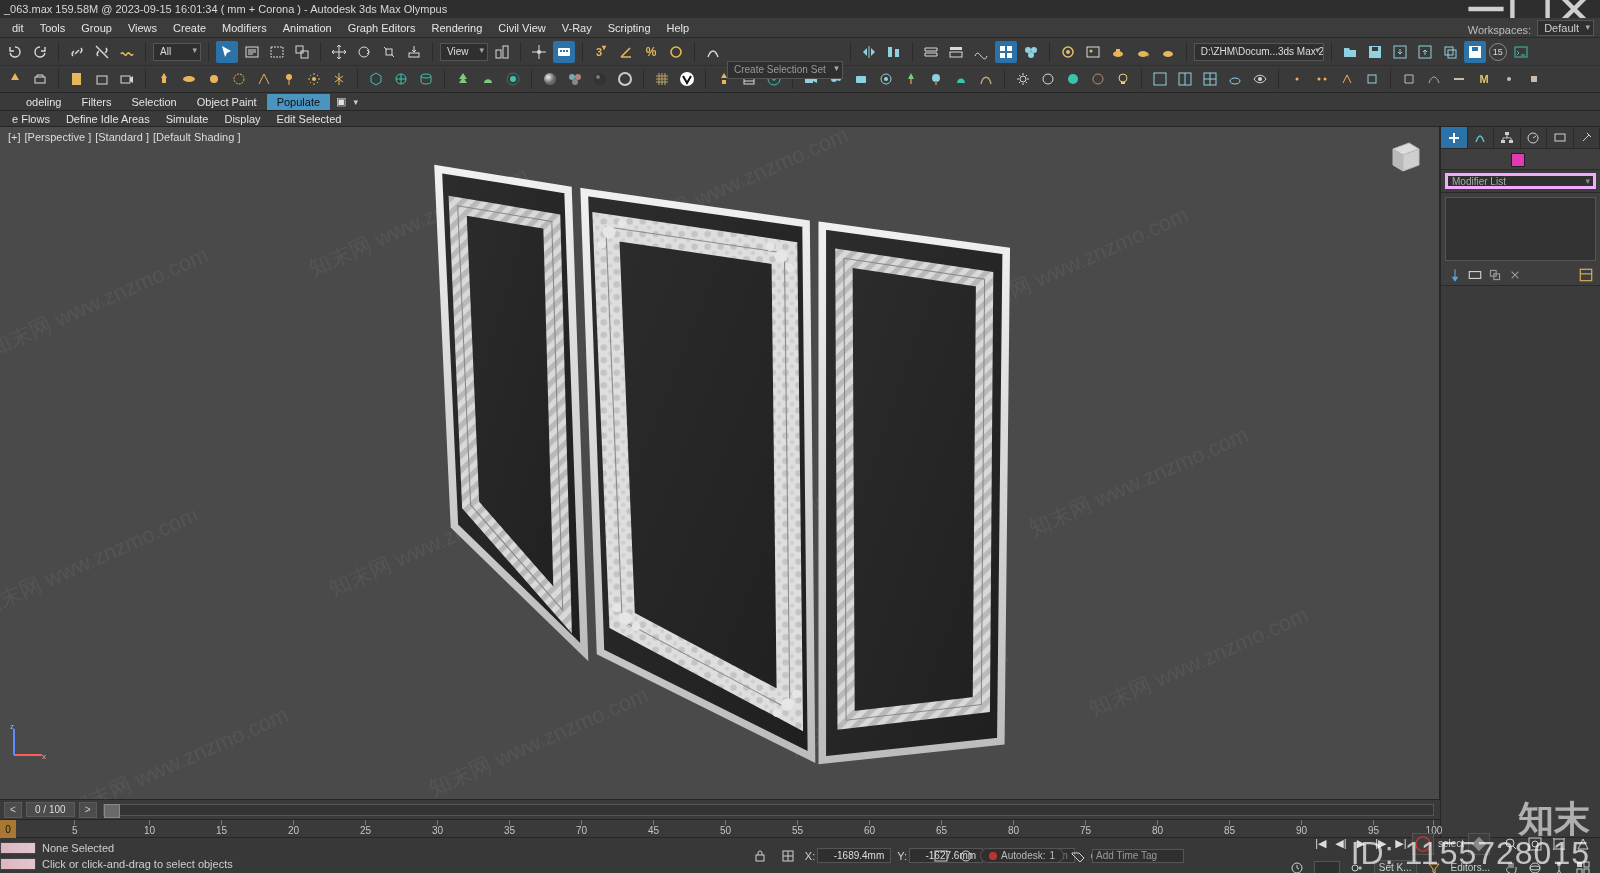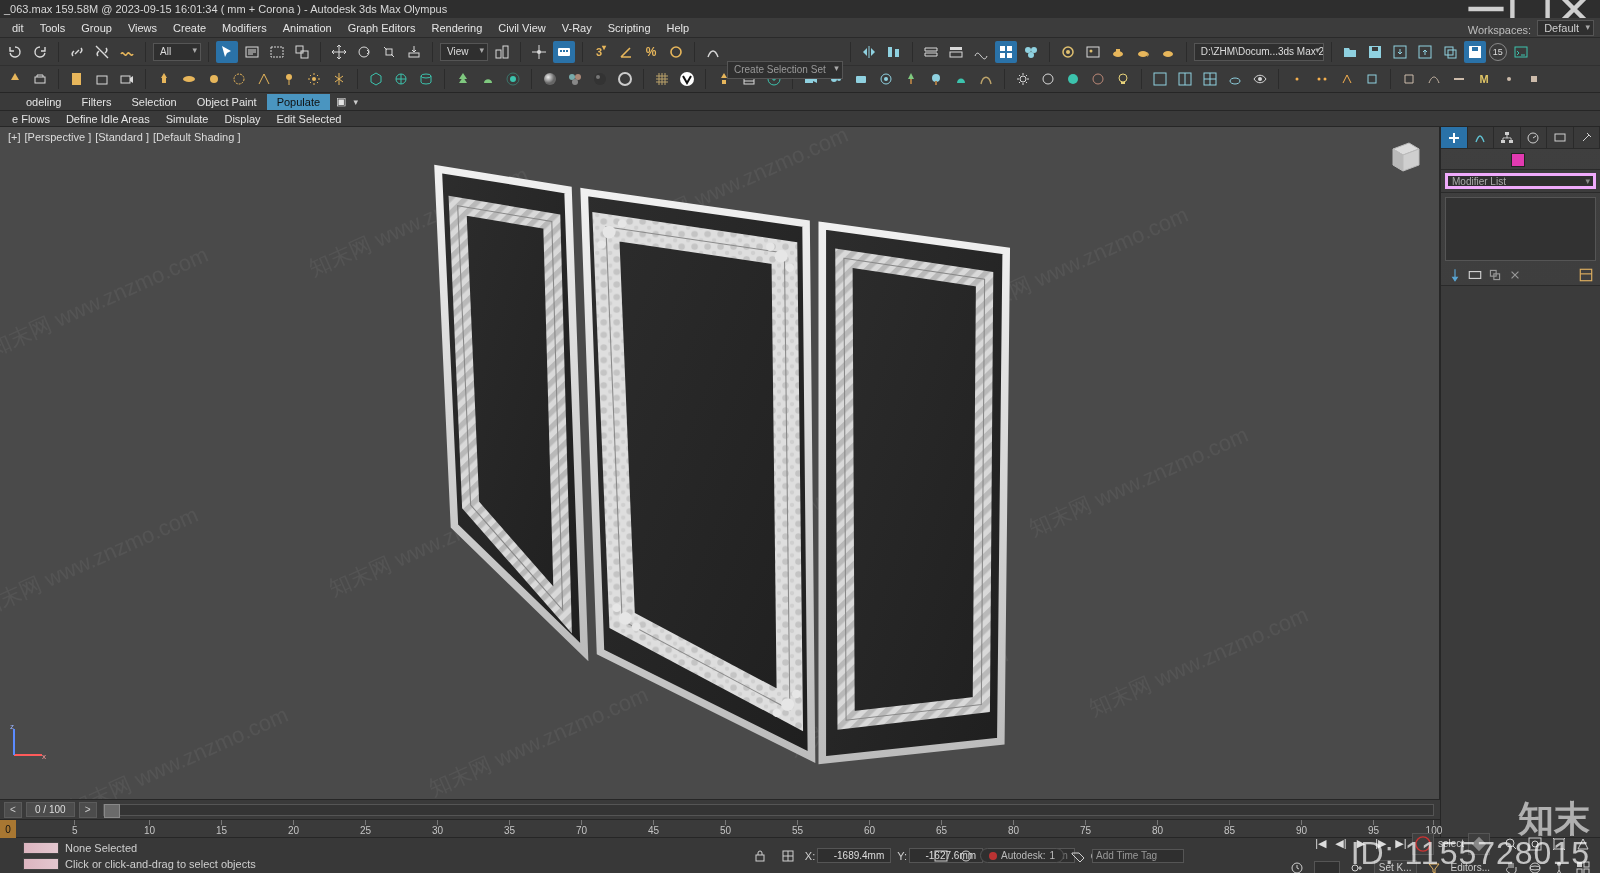--- a/index.html
+++ b/index.html
@@ -93,21 +93,21 @@
   .ts-track .knob { position:absolute; left:0; top:-1px; width:16px; height:14px; background:#6a6a6a; border:1px solid #888;}
 
   
   .ruler { height: 18px; background: #3a3a3a; border-top: 1px solid #262626; position: relative; font-size: 10px; color: #c5c5c5; }
   .ruler .tick { position:absolute; top:0; height:18px; display:flex; flex-direction:column; align-items:center; }
   .ruler .tick::before { content:""; width:1px; height:5px; background:#777; }
   .ruler .first { position:absolute; left:0; top:0; height:18px; width:16px; background:#a87732; color:#111; display:flex; align-items:center; justify-content:center;}
 
   
   .statusbar { height: 36px; background: #383838; border-top: 1px solid #262626; display: flex; align-items: stretch; }
-  .sb-left { width: 300px; display:flex; flex-direction:column; justify-content:center; padding-left:23px; gap:4px;}
+  .sb-left { width: 300px; display:flex; flex-direction:column; justify-content:center; padding-left:0; gap:4px;}
   .sb-left .pill { display:flex; align-items:center; gap:6px;}
   .sb-left .sw { width:36px; height:12px; background: linear-gradient(90deg,#dcb5c0,#e3c7cf); border:1px solid #444;}
   .sb-mid { flex:1; display:flex; align-items:center; gap:6px; justify-content:flex-start; padding-left:8px;}
   .sb-mid .coord { display:flex; align-items:center; gap:2px;}
   .sb-mid .coord .lbl { color:#cfcfcf; }
   .sb-mid .coord .val { background:#2f2f2f; border:1px solid #555; padding:1px 6px; min-width:74px; text-align:right; color:#ddd; font-size:10px;}
   .sb-mid .coord.dis .val { color:#7a7a7a; }
   .sb-mid .grid { margin-left:10px; color:#cfcfcf;}
   .sb-right { width: 430px; display:flex; align-items:center; justify-content:flex-end; gap:4px; padding-right:6px; position:relative;}
   .sb-icons-left { display:flex; gap:3px; align-items:center; position:absolute; left:-240px;}

